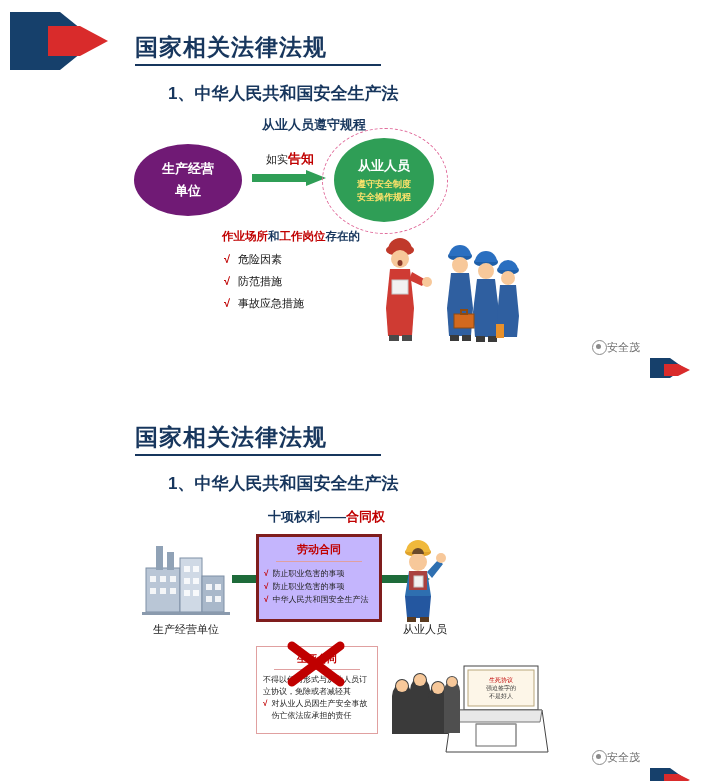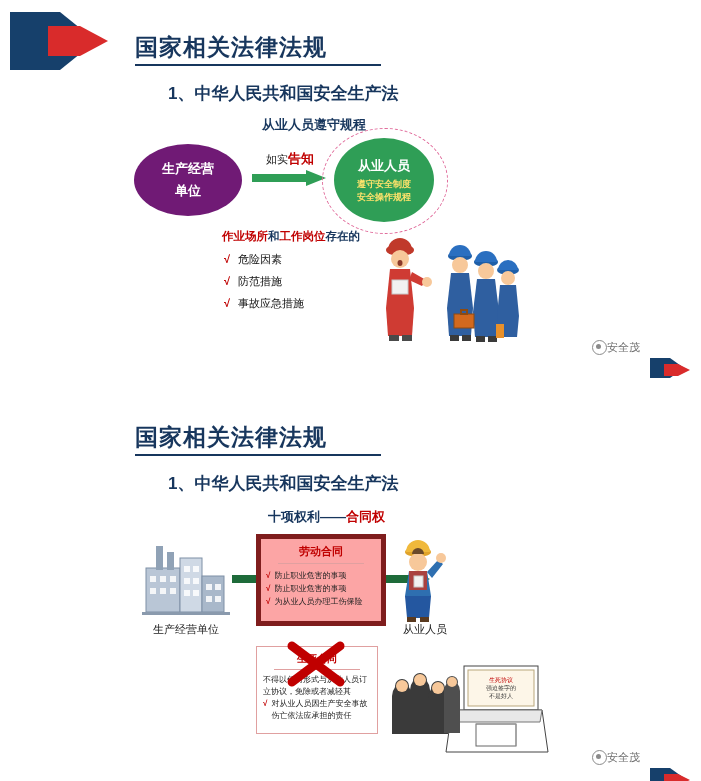--- a/index.html
+++ b/index.html
@@ -60,21 +60,21 @@
 
   .mini-logo{position:absolute;width:46px;height:30px;}
   #ml1{left:648px;top:352px;}
   #ml2{left:648px;top:762px;}
 
   
   .factory{position:absolute;left:142px;top:540px;width:88px;height:78px;}
   .cap-factory{position:absolute;left:133px;top:622px;width:106px;text-align:center;font-size:11px;color:#1a1a1a;}
   .cap-worker{position:absolute;left:382px;top:622px;width:86px;text-align:center;font-size:11px;color:#1a1a1a;}
 
-  .box-contract{position:absolute;left:256px;top:534px;width:120px;height:82px;border:5px solid #7f1d1d;background:#fca5a5;}
+  .box-contract{position:absolute;left:256px;top:534px;width:120px;height:82px;border:3px solid #7f1d1d;background:#c4b5fd;}
   .box-contract .bc-title{text-align:center;font-size:11px;font-weight:bold;color:#c00000;padding-top:5px;}
   .box-contract .bc-ul{width:86px;height:1px;background:#e0a0a0;margin:4px auto 5px auto;}
   .box-contract ul{list-style:none;margin:0;padding:0 5px;}
   .box-contract li{font-size:8px;line-height:13px;color:#222;display:flex;gap:4px;}
   .box-contract li .ck{color:#c00000;font-weight:bold;}
 
   .box-life{position:absolute;left:256px;top:646px;width:120px;height:86px;border:1px solid #e0a0a0;background:#fff;}
   .box-life .bl-head{display:flex;justify-content:center;padding:5px 12px 0 12px;font-size:10px;font-weight:bold;color:#c00000;}
   .box-life .bl-ul{width:86px;height:1px;background:#e0a0a0;margin:3px auto 4px auto;}
   .box-life p{margin:0;padding:0 6px;font-size:8px;line-height:12px;color:#222;}
@@ -257,21 +257,21 @@
       <li>
           <span class="ck">√</span>
           <span>防止职业危害的事项</span>
         </li>
       <li>
           <span class="ck">√</span>
           <span>防止职业危害的事项</span>
         </li>
       <li>
           <span class="ck">√</span>
-          <span>为从业人员办理工伤保险</span>
+          <span>中华人民共和国安全生产法</span>
         </li>
     </ul>
   </div>
 
   <div class="box-life">
     <div class="bl-head">
       <span>生死</span>
       <span>合同</span>
     </div>
     <div class="bl-ul"></div>

